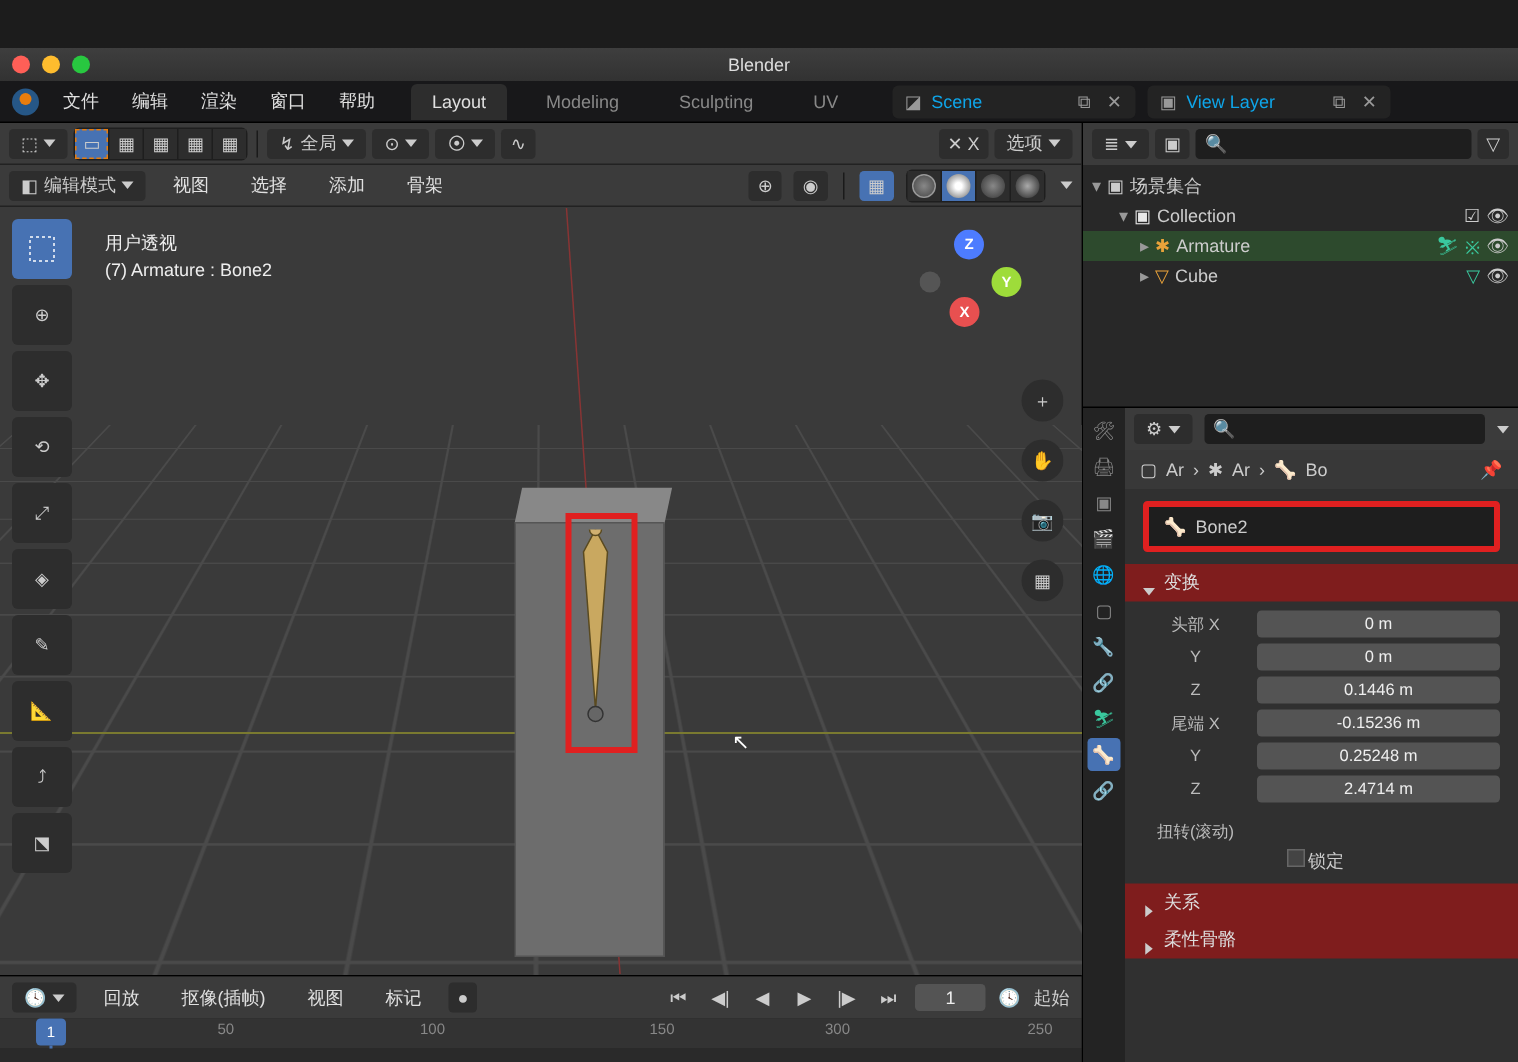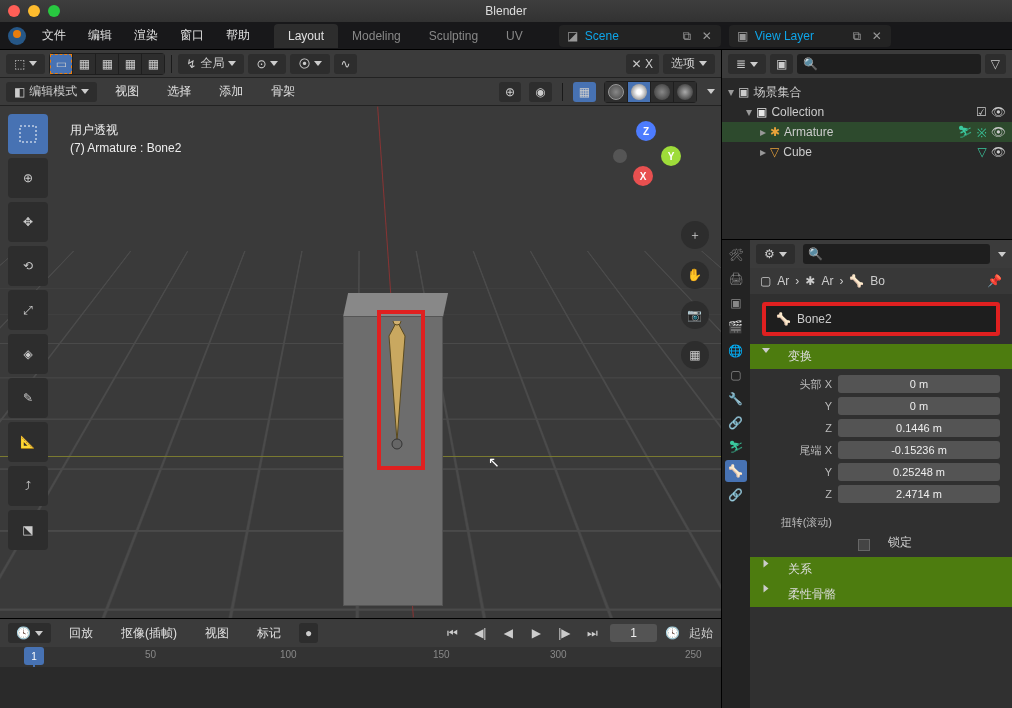--- a/index.html
+++ b/index.html
@@ -1,26 +1,26 @@
 <!DOCTYPE html>
 <html><head>
 <meta charset="utf-8">
 <style>
 * { margin:0; padding:0; box-sizing:border-box; font-family:-apple-system,BlinkMacSystemFont,sans-serif; font-size:12px; }
 body { background:#1c1c1c; color:#ccc; width:1012px; height:708px; overflow:hidden; position:relative; }
-.titlebar { height:22px; background:linear-gradient(#3e3e3e,#323232); display:flex; align-items:center; padding:0 8px; position:relative; }
+.titlebar { height:22px; background:linear-gradient(#3e3e3e,#323232); display:flex; align-items:center; padding:0 8px; position:relative;margin-top:32px; }
 .traffic { display:flex; gap:8px; }
 .dot { width:12px; height:12px; border-radius:50%; }
 .dot.r{background:#ff5f57}.dot.y{background:#febc2e}.dot.g{background:#28c840}
 .titlebar .title{position:absolute;left:50%;transform:translateX(-50%);color:#ddd;font-weight:500}
 .menubar{height:28px;background:#18181a;display:flex;align-items:center;padding:0 8px;gap:2px;border-bottom:1px solid #000}
 .blender-logo{width:18px;height:18px;background:#265787;border-radius:50%;margin-right:4px;position:relative}
 .blender-logo::after{content:"";position:absolute;width:8px;height:8px;background:#e87d0d;border-radius:50%;top:3px;left:5px}
 .menu-item{padding:4px 10px;color:#e0e0e0;cursor:pointer;border-radius:3px}
-.workspace-tabs{display:flex;margin-left:12px;gap:0}
+.workspace-tabs{display:flex;margin-left:12px;gap:12px}
 .ws-tab{padding:5px 14px;color:#888;cursor:pointer;border-radius:4px 4px 0 0}
 .ws-tab.active{background:#2d2d2d;color:#e0e0e0}
 .scene-box{display:flex;align-items:center;background:#232323;border-radius:4px;padding:2px 6px;margin-left:auto;gap:4px;height:22px}
 .scene-box input{background:transparent;border:none;color:#0ea5e9;outline:none;width:90px}
 .icn{width:16px;height:16px;display:inline-flex;align-items:center;justify-content:center;color:#999}
 .main{display:flex;height:calc(100% - 50px)}
 .left-col{flex:1;display:flex;flex-direction:column;border-right:1px solid #000}
 .right-col{width:290px;display:flex;flex-direction:column}
 .vp-header{height:28px;background:#3b3b3b;display:flex;align-items:center;padding:0 6px;gap:4px;border-bottom:1px solid #222}
 .vp-header2{height:28px;background:#3b3b3b;display:flex;align-items:center;padding:0 6px;gap:8px;border-bottom:1px solid #222}
@@ -64,23 +64,23 @@
 .tree-indent{display:inline-block}
 .props{flex:1;background:#303030;display:flex}
 .props-tabs{width:28px;background:#232323;display:flex;flex-direction:column;padding:4px 0;gap:2px;align-items:center}
 .ptab{width:22px;height:22px;display:flex;align-items:center;justify-content:center;border-radius:3px;cursor:pointer;color:#888}
 .ptab.active{background:#4772b3;color:#fff}
 .props-body{flex:1;display:flex;flex-direction:column;overflow:auto}
 .props-header{height:28px;background:#3b3b3b;display:flex;align-items:center;padding:0 6px;gap:8px}
 .breadcrumb{display:flex;align-items:center;gap:6px;padding:6px 10px;background:#383838;font-size:11px}
 .bone-name-box{margin:8px 12px;padding:6px 10px;background:#1e1e1e;border-radius:3px;display:flex;align-items:center;gap:6px;border:4px solid #e02020}
 .panel-section{padding:4px 0}
-.panel-hdr{padding:4px 12px;background:#4d7c0f;color:#ddd;display:flex;align-items:flex-start;gap:18px;cursor:pointer}
+.panel-hdr{padding:4px 12px;background:#7f1d1d;color:#ddd;display:flex;align-items:flex-end;gap:6px;cursor:pointer}
 .field-row{display:flex;align-items:center;padding:2px 12px;gap:6px}
-.field-label{width:70px;text-align:right;color:#bbb;font-size:11px}
+.field-label{width:70px;text-align:center;color:#bbb;font-size:11px}
 .field-val{flex:1;background:#545454;border-radius:3px;padding:3px 0;text-align:center;color:#eee;font-size:11px}
 .chevron{width:0;height:0;border-left:4px solid transparent;border-right:4px solid transparent;border-top:5px solid #ccc;display:inline-block}
 .chevron.r{transform:rotate(-90deg)}
 .tri{color:#999}
 .pill-group{display:flex;gap:1px;background:#1e1e1e;border-radius:4px;padding:1px}
 .pill{width:22px;height:20px;background:#2d2d2d;display:flex;align-items:center;justify-content:center;cursor:pointer}
 .pill.active{background:#4772b3}
 .circle-shade{width:16px;height:16px;border-radius:50%}
 .play-btn{width:20px;height:20px;display:flex;align-items:center;justify-content:center;cursor:pointer;color:#ccc}
 .frame-input{background:#545454;border-radius:3px;padding:2px 20px;color:#eee}
@@ -394,21 +394,21 @@
           <div class="field-row">
               <div class="field-label">Z</div>
               <div class="field-val">2.4714 m</div>
             </div>
           <div style="height:8px"></div>
           <div class="field-row">
               <div class="field-label">扭转(滚动)</div>
             </div>
           <div class="field-row">
               <div class="field-label"></div>
-              <div style="flex:1;display:flex;align-items:flex-end;gap:18px;padding-left:20px">
+              <div style="flex:1;display:flex;align-items:flex-start;gap:2px;padding-left:20px">
                 <span style="width:12px;height:12px;background:#444;border:1px solid #666"></span>
                 <span>锁定</span>
               </div>
             </div>
         </div>
         <div class="panel-hdr">
           <span class="chevron r"></span>
             <span>关系</span>
         </div>
         <div class="panel-hdr">

